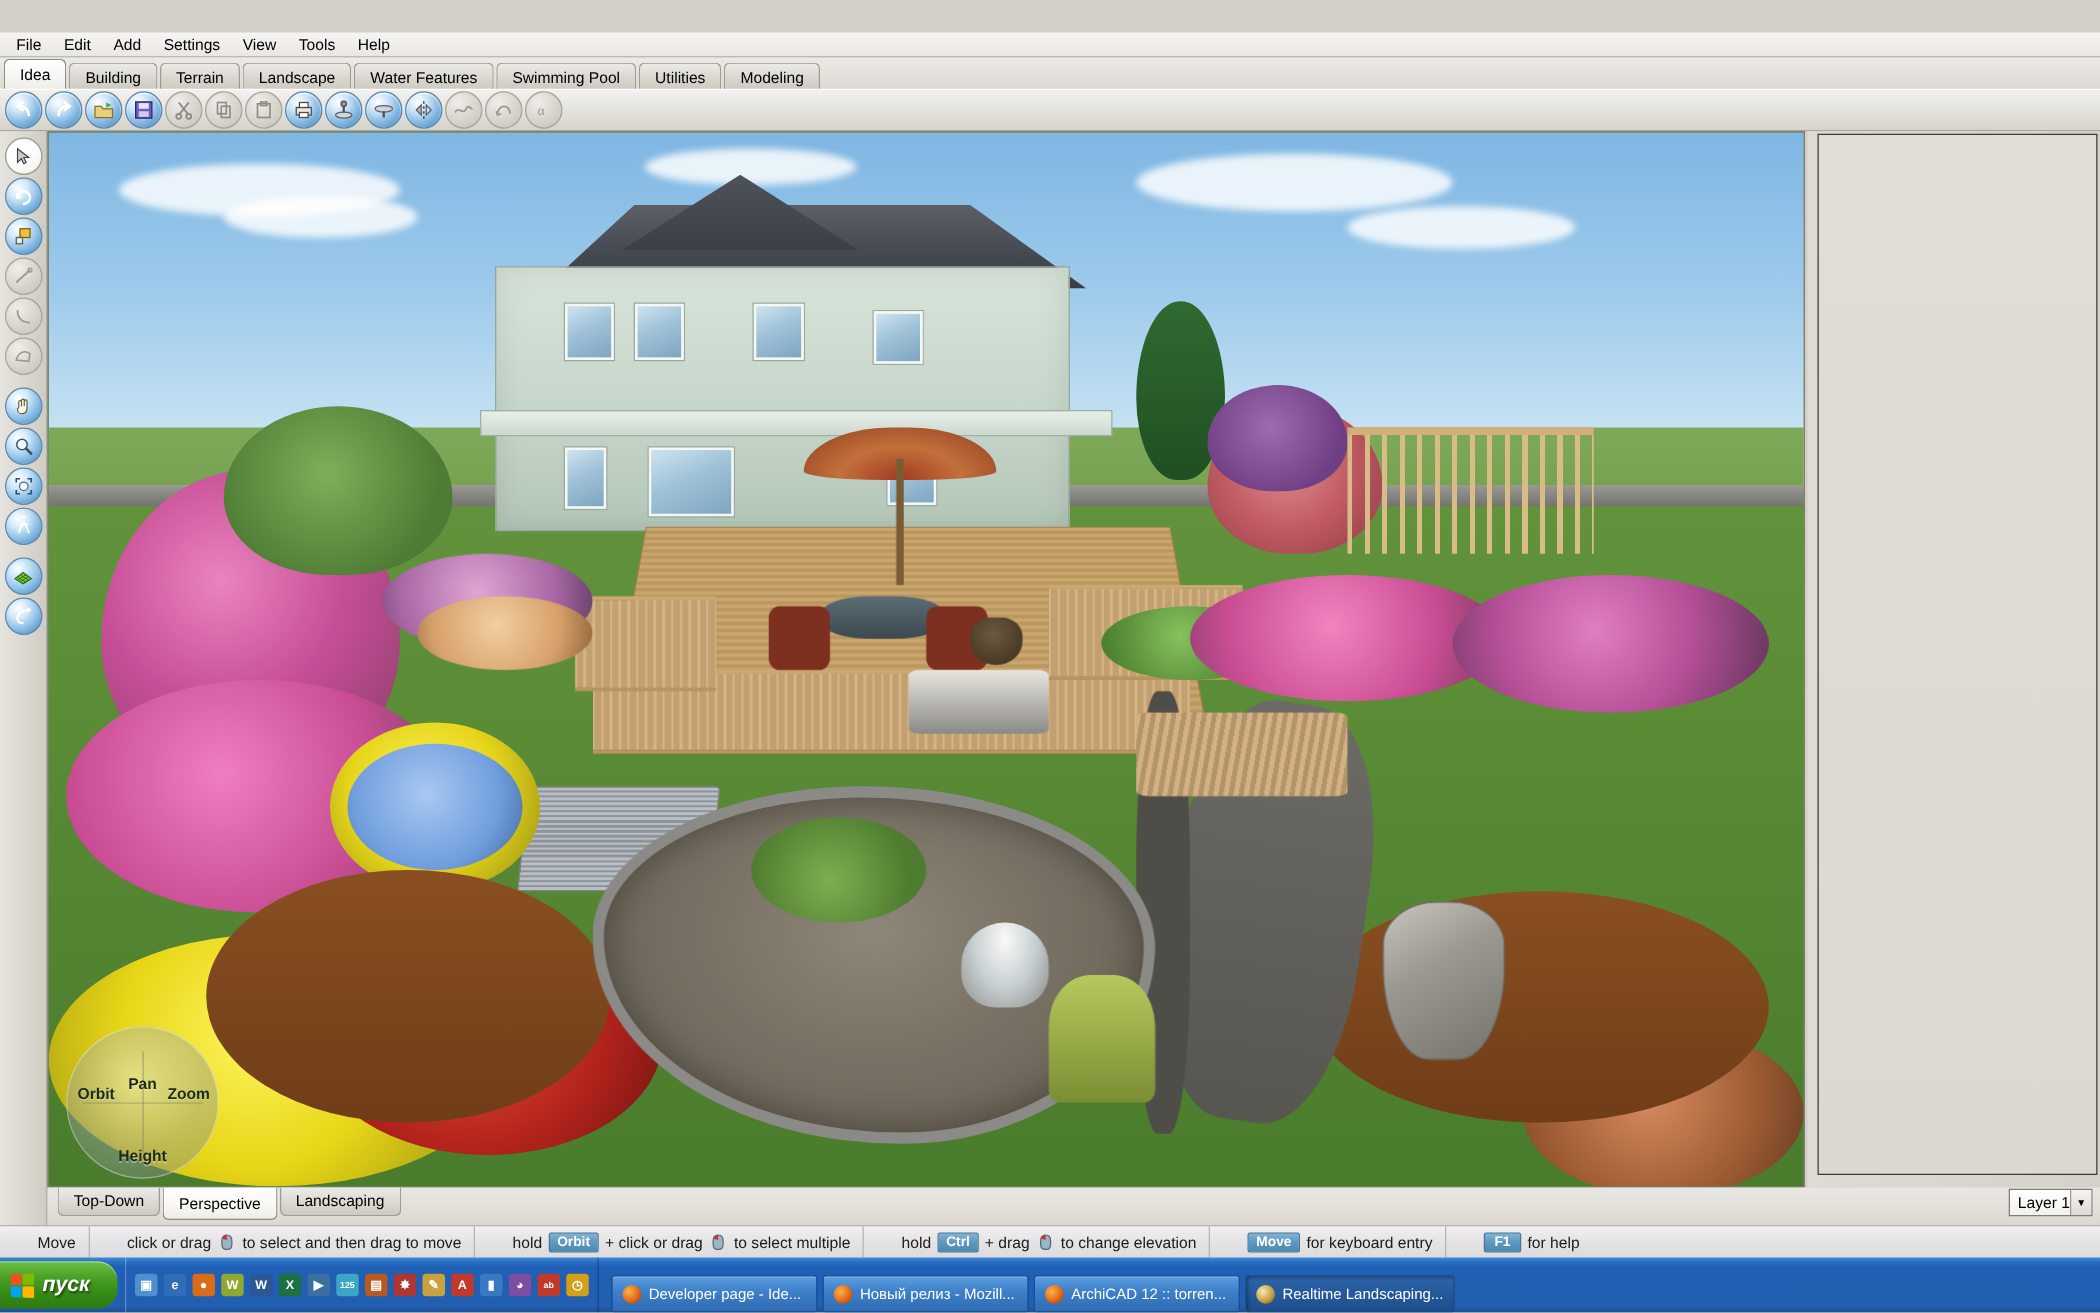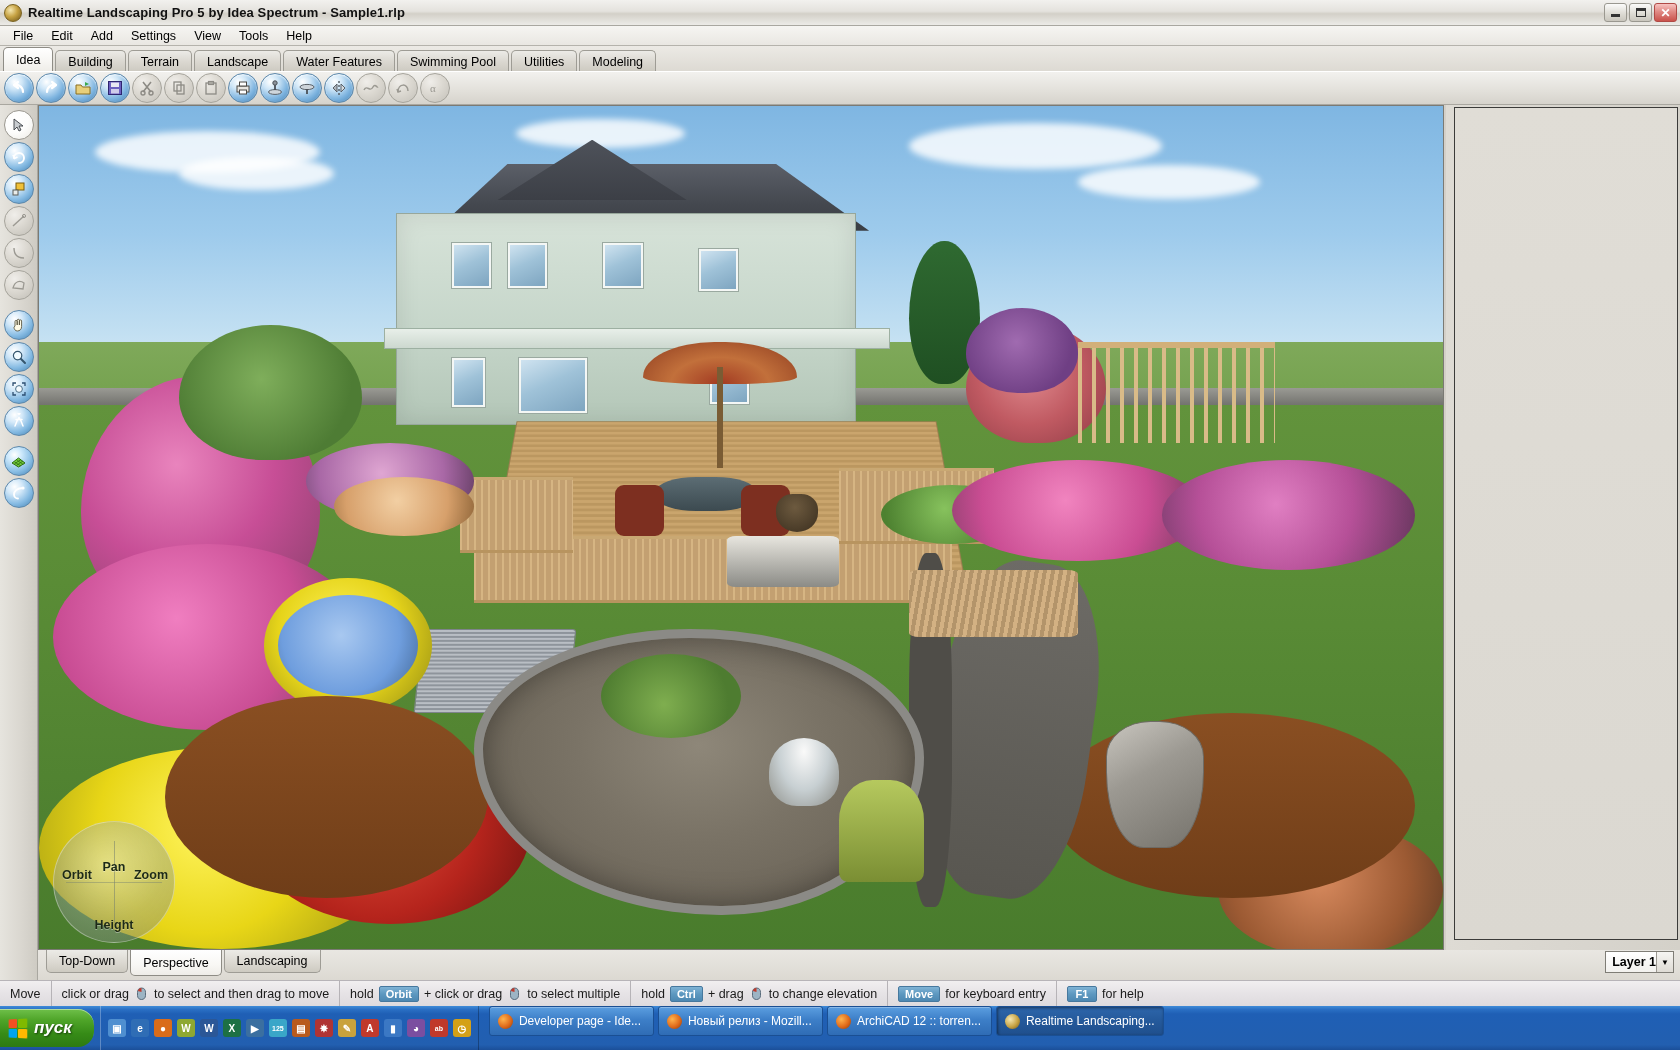--- a/index.html
+++ b/index.html
@@ -299,53 +299,53 @@
     height: 26px;
     background: linear-gradient(180deg,#ffffff 0%,#f8f7f4 60%,#efedE8 100%);
     border-color: #8e8c85;
   }
   .layer-select {
     position:absolute; right: 6px; top: 1px;
     height: 22px; min-width: 58px;
     display:flex; align-items:center;
     background: linear-gradient(180deg,#ffffff 0%,#f2f1ee 100%);
     border: 1px solid #7f7d76;
-    font-size: 12.5px; color:#000; padding-left: 6px; font-weight: bold;
+    font-size: 12.5px; color:#000; padding-left: 6px;
   }
   .layer-select .arrow {
     margin-left: auto; width: 17px; height: 20px;
     display:flex; align-items:center; justify-content:center;
     background: linear-gradient(180deg,#f6f5f2 0%,#dedbd4 100%);
     border-left: 1px solid #9b9891; font-size: 8px;
   }
 
   
   .statusbar {
     position:absolute; left:0; top: 980px; width: 1680px; height: 26px;
     background: linear-gradient(180deg,#f1eff0 0%,#e6e3e6 50%,#dedbde 100%);
     border-top: 1px solid #b7b4b8;
     display:flex; align-items:center; font-size: 12.5px; color:#1a1a1a;
   }
   .sb-cell { display:flex; align-items:center; gap:5px; padding: 0 10px; height: 100%;
-             border-right: 1px solid #b6b3b7; white-space:nowrap; }
+             border-right: 1px solid #b6b3b7; white-space:nowrap;margin-left:20px; }
   .sb-cell.nb { border-right:none; }
   .kbd {
     display:inline-flex; align-items:center; justify-content:center;
     min-width: 30px; height: 16px; padding: 0 6px;
     background: linear-gradient(180deg,#7fb3d5 0%,#5d98c0 50%,#4d88b2 100%);
     color:#fff; font-size:11px; font-weight:bold; border-radius: 2px;
     border: 1px solid #46789e;
   }
   .mouse-ic { display:inline-block; width: 15px; height: 15px; position:relative; }
 
   
   .taskbar {
     position:absolute; left:0; top: 1006px; width: 1680px; height: 44px;
     background: linear-gradient(180deg,#3f8cd8 0%,#2a6fc4 8%,#1f5fb5 18%,#225fb0 88%,#1b4f99 100%);
-    display:flex; align-items:flex-start;
+    display:flex; align-items:flex-end;
   }
   .startbtn {
     height: 38px; margin: 3px 6px 3px 0; padding: 0 22px 0 8px;
     display:flex; align-items:center; gap:7px;
     background: linear-gradient(180deg,#6fc04a 0%,#4ea428 30%,#368b17 65%,#2d7a12 100%);
     border-radius: 0 16px 16px 0;
     color:#fff; font-size: 17px; font-weight: bold; font-style: italic;
     text-shadow: 1px 1px 2px rgba(0,0,0,.55);
     box-shadow: inset 0 1px 0 rgba(255,255,255,.45);
   }
@@ -384,33 +384,20 @@
     color:#fff; font-size: 12px;
   }
   .tray-ic { width:15px; height:15px; border-radius:3px; display:inline-block; }
   .tray-clock { font-size: 12.5px; color:#fff; padding-left: 4px; }
 </style>
 </head>
 <body>
 
 <div id="app">
 
-  <div class="titlebar">
-    <div class="title-icon"></div>
-    <div class="title-text">Realtime Landscaping Pro 5 by Idea Spectrum - Sample1.rlp</div>
-    <div class="win-btns">
-      <div class="win-btn">
-          <span class="glyph-min"></span>
-        </div>
-      <div class="win-btn">
-          <span class="glyph-max"></span>
-        </div>
-      <div class="win-btn close">✕</div>
-    </div>
-  </div>
 
   <div class="menubar">
     <div class="menu-item">File</div>
     <div class="menu-item">Edit</div>
     <div class="menu-item">Add</div>
     <div class="menu-item">Settings</div>
     <div class="menu-item">View</div>
     <div class="menu-item">Tools</div>
     <div class="menu-item">Help</div>
   </div>

